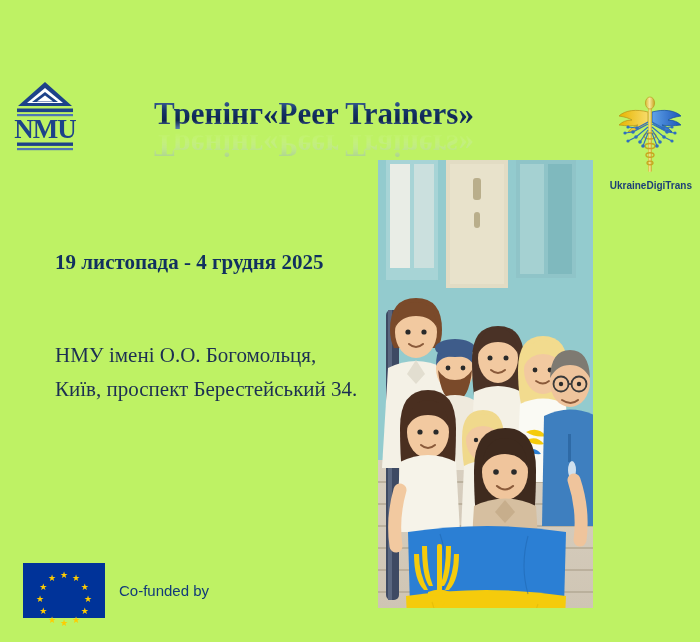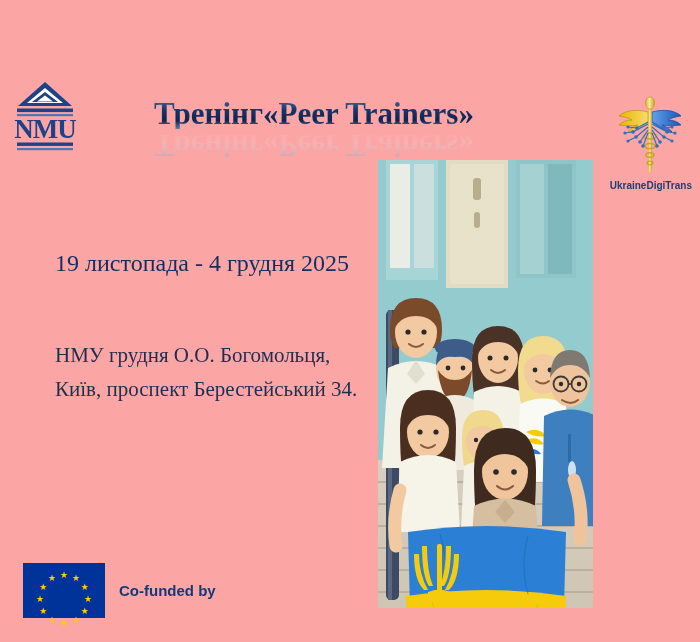--- a/index.html
+++ b/index.html
@@ -7,21 +7,21 @@
     padding: 0;
     background: #ffffff;
   }
   body {
     font-family: "Liberation Serif", serif;
   }
   #poster {
     position: relative;
     width: 700px;
     height: 642px;
-    background: #fca5a5;
+    background: #bef264;
     overflow: hidden;
   }
 
   
   .nmu-logo {
     position: absolute;
     left: 14px;
     top: 76px;
     width: 62px;
     height: 78px;
@@ -85,22 +85,22 @@
     margin-top: 2px;
     white-space: nowrap;
   }
 
   
   .date-line {
     position: absolute;
     left: 55px;
     top: 250px;
     font-family: "Liberation Serif", serif;
-    font-weight: normal;
-    font-size: 24px;
+    font-weight: bold;
+    font-size: 21px;
     color: #11305f;
     white-space: nowrap;
   }
 
   
   .venue {
     position: absolute;
     left: 55px;
     top: 338px;
     font-family: "Liberation Serif", serif;
@@ -130,21 +130,21 @@
     color: #FFCC00;
     font-size: 9px;
     line-height: 9px;
     width: 9px;
     height: 9px;
     text-align: center;
   }
   .eu-text {
     margin-left: 14px;
     font-family: "Liberation Sans", sans-serif;
-    font-weight: bold;
+    font-weight: normal;
     font-size: 15px;
     color: #123a7a;
     line-height: 1.45;
   }
   .eu-text div { white-space: nowrap; }
 
   
   .illus {
     position: absolute;
     left: 378px;
@@ -258,21 +258,21 @@
           <circle cx="62" cy="41" r="1.6"></circle>
         <circle cx="59" cy="49" r="1.6"></circle>
       </g>
     </svg>
     <div class="udt-label">UkraineDigiTrans</div>
   </div>
 
   <div class="date-line">19 листопада - 4 грудня 2025</div>
 
   <div class="venue">
-    <div>НМУ грудня О.О. Богомольця,</div>
+    <div>НМУ імені О.О. Богомольця,</div>
     <div>Київ, проспект Берестейський 34.</div>
   </div>
 
   <div class="eu-badge">
     <div class="eu-flag">
       <span class="eu-star" style="left:36.5px;top:8px;">★</span>
       <span class="eu-star" style="left:48.5px;top:11.2px;">★</span>
       <span class="eu-star" style="left:57.3px;top:20px;">★</span>
       <span class="eu-star" style="left:60.5px;top:32px;">★</span>
       <span class="eu-star" style="left:57.3px;top:44px;">★</span>

